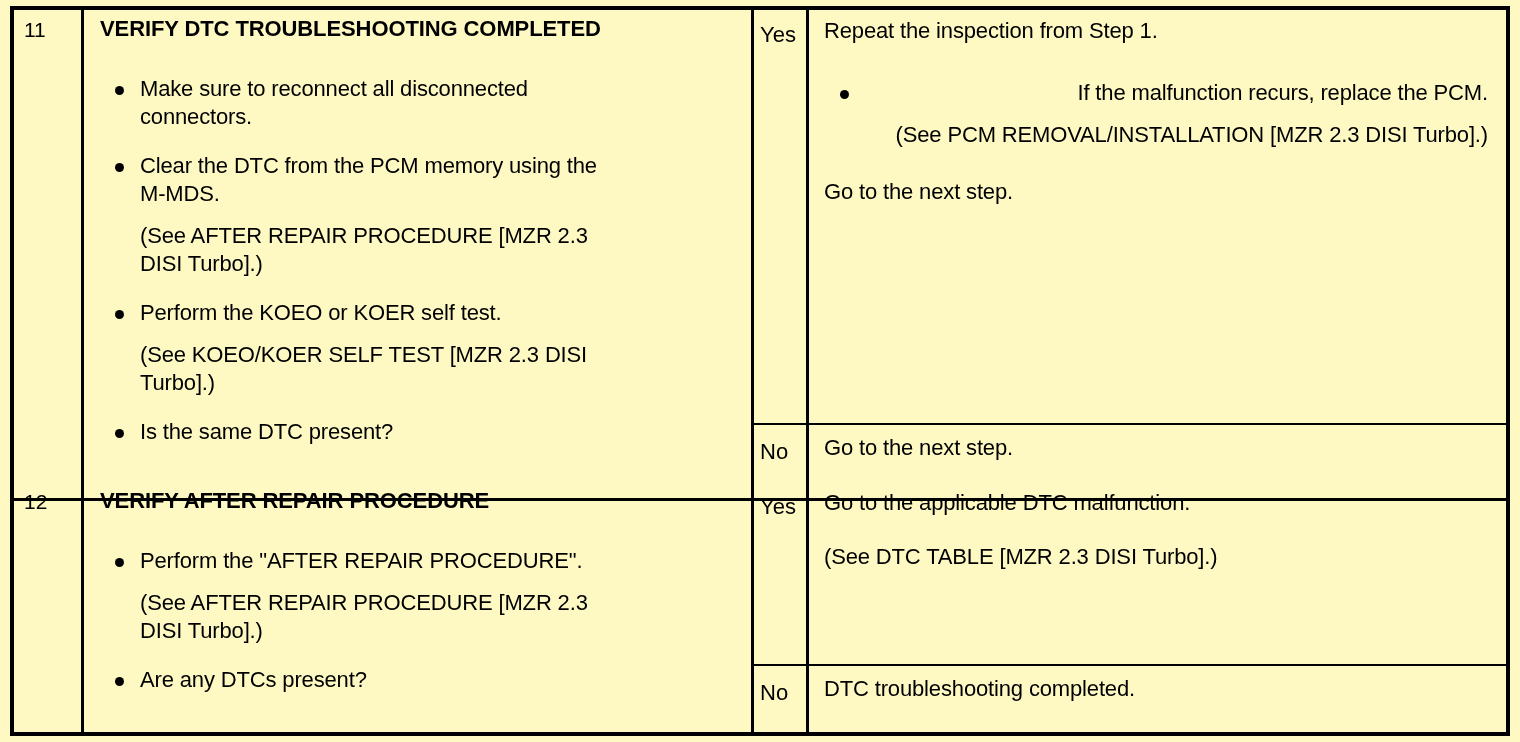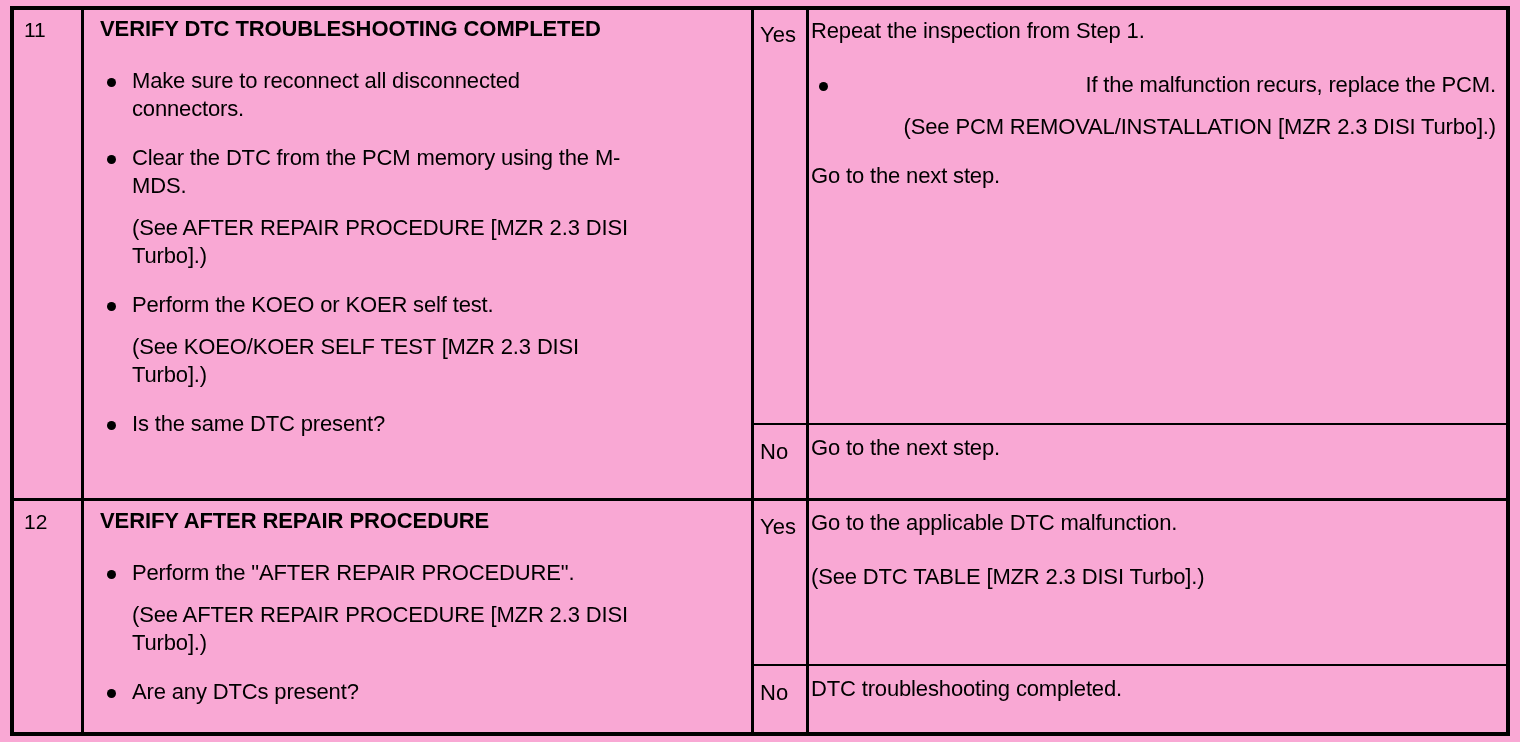--- a/index.html
+++ b/index.html
@@ -10,21 +10,21 @@
   }
   body {
     font-family: "Liberation Sans", sans-serif;
     color: #000000;
   }
 
   .page {
     position: relative;
     width: 1520px;
     height: 742px;
-    background: #f9a8d4;
+    background: #fef9c3;
     overflow: hidden;
     box-sizing: border-box;
   }
 
   
   .tbl {
     position: absolute;
     left: 10px;
     top: 6px;
     width: 1500px;
@@ -83,42 +83,42 @@
     left: 740px;
     width: 52px;
     padding: 12px 0 0 6px;
     font-size: 22px;
     line-height: 1.15;
   }
 
   .cell-result {
     left: 795px;
     width: 697px;
-    padding: 7px 10px 0 2px;
+    padding: 7px 10px 0 15px;
   }
 
   
   .band-11 { top: 0;   }
-  .band-12 { top: 492px; }
+  .band-12 { top: 472px; }
 
   .r11-no-top { top: 417px; }
   .r12-no-top { top: 658px; }
 
   
   .heading {
     font-size: 22px;
     font-weight: bold;
     line-height: 1.1;
     letter-spacing: -0.1px;
     white-space: nowrap;
   }
 
   ul.bullets {
     list-style: none;
-    margin: 0;
+    margin: 8px;
     padding: 0;
   }
 
   li.bullet-item {
     position: relative;
     padding-left: 32px;
     margin: 0;
   }
   li.bullet-item::before {
     content: "";

